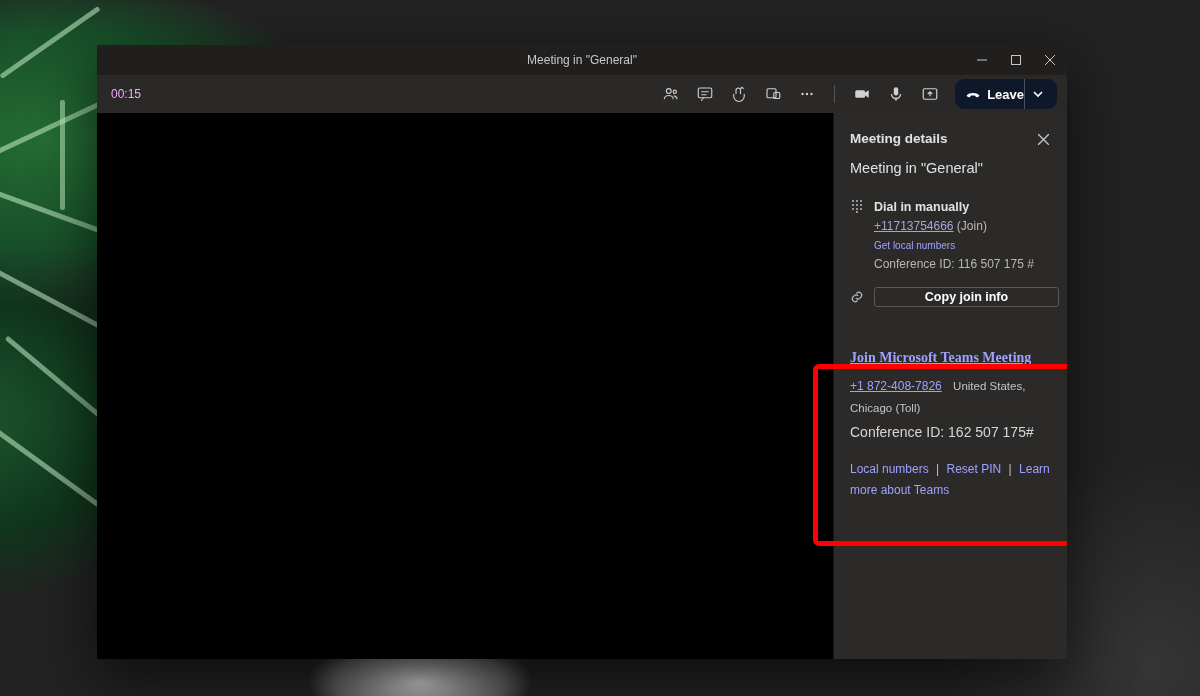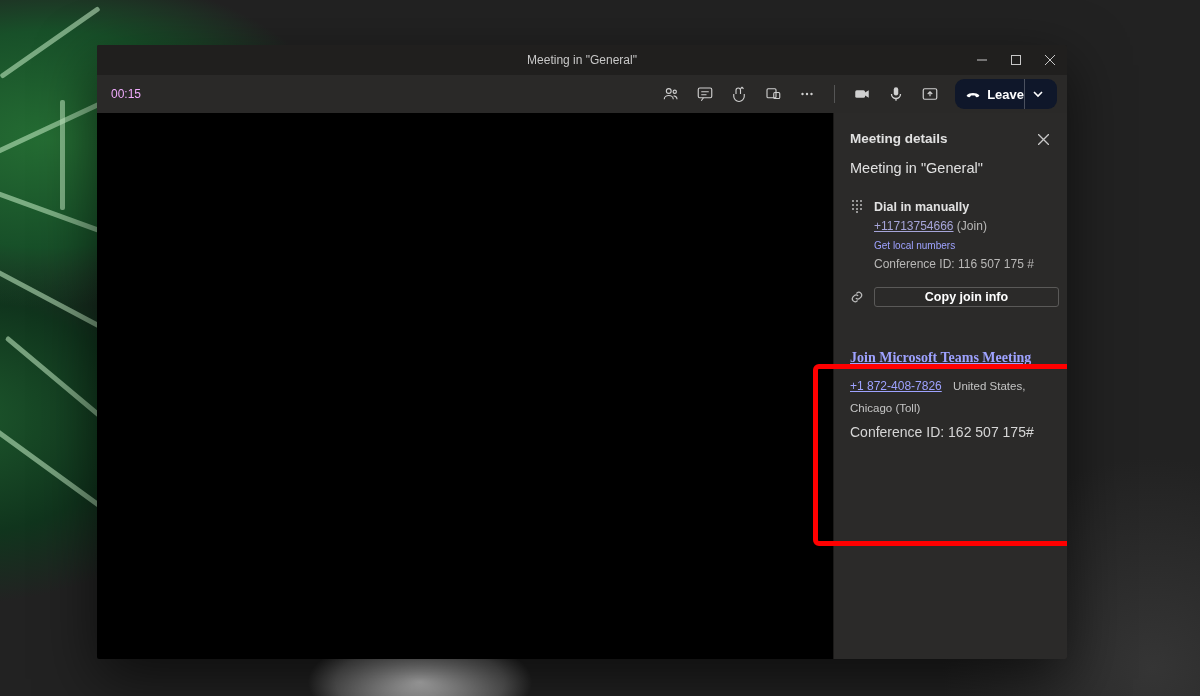--- a/index.html
+++ b/index.html
@@ -302,19 +302,26 @@
 
         <div class="join-block">
           <a class="headline">Join Microsoft Teams Meeting</a>
           <div class="p1">
             <a class="phone2">+1 872-408-7826</a>
             <span class="loc">United States, Chicago (Toll)</span>
           </div>
           <div class="conf">
             <span>Conference ID: </span><span>162 507 175#</span>
           </div>
+          <div class="join-links">
+            <a>Local numbers</a>
+            <span class="sep">|</span>
+            <a>Reset PIN</a>
+            <span class="sep">|</span>
+            <a>Learn more about Teams</a>
+          </div>
         </div>
       </div>
     </aside>
   </div>
 
   <div class="red-highlight"></div>
 </div>
 
 </body></html>

